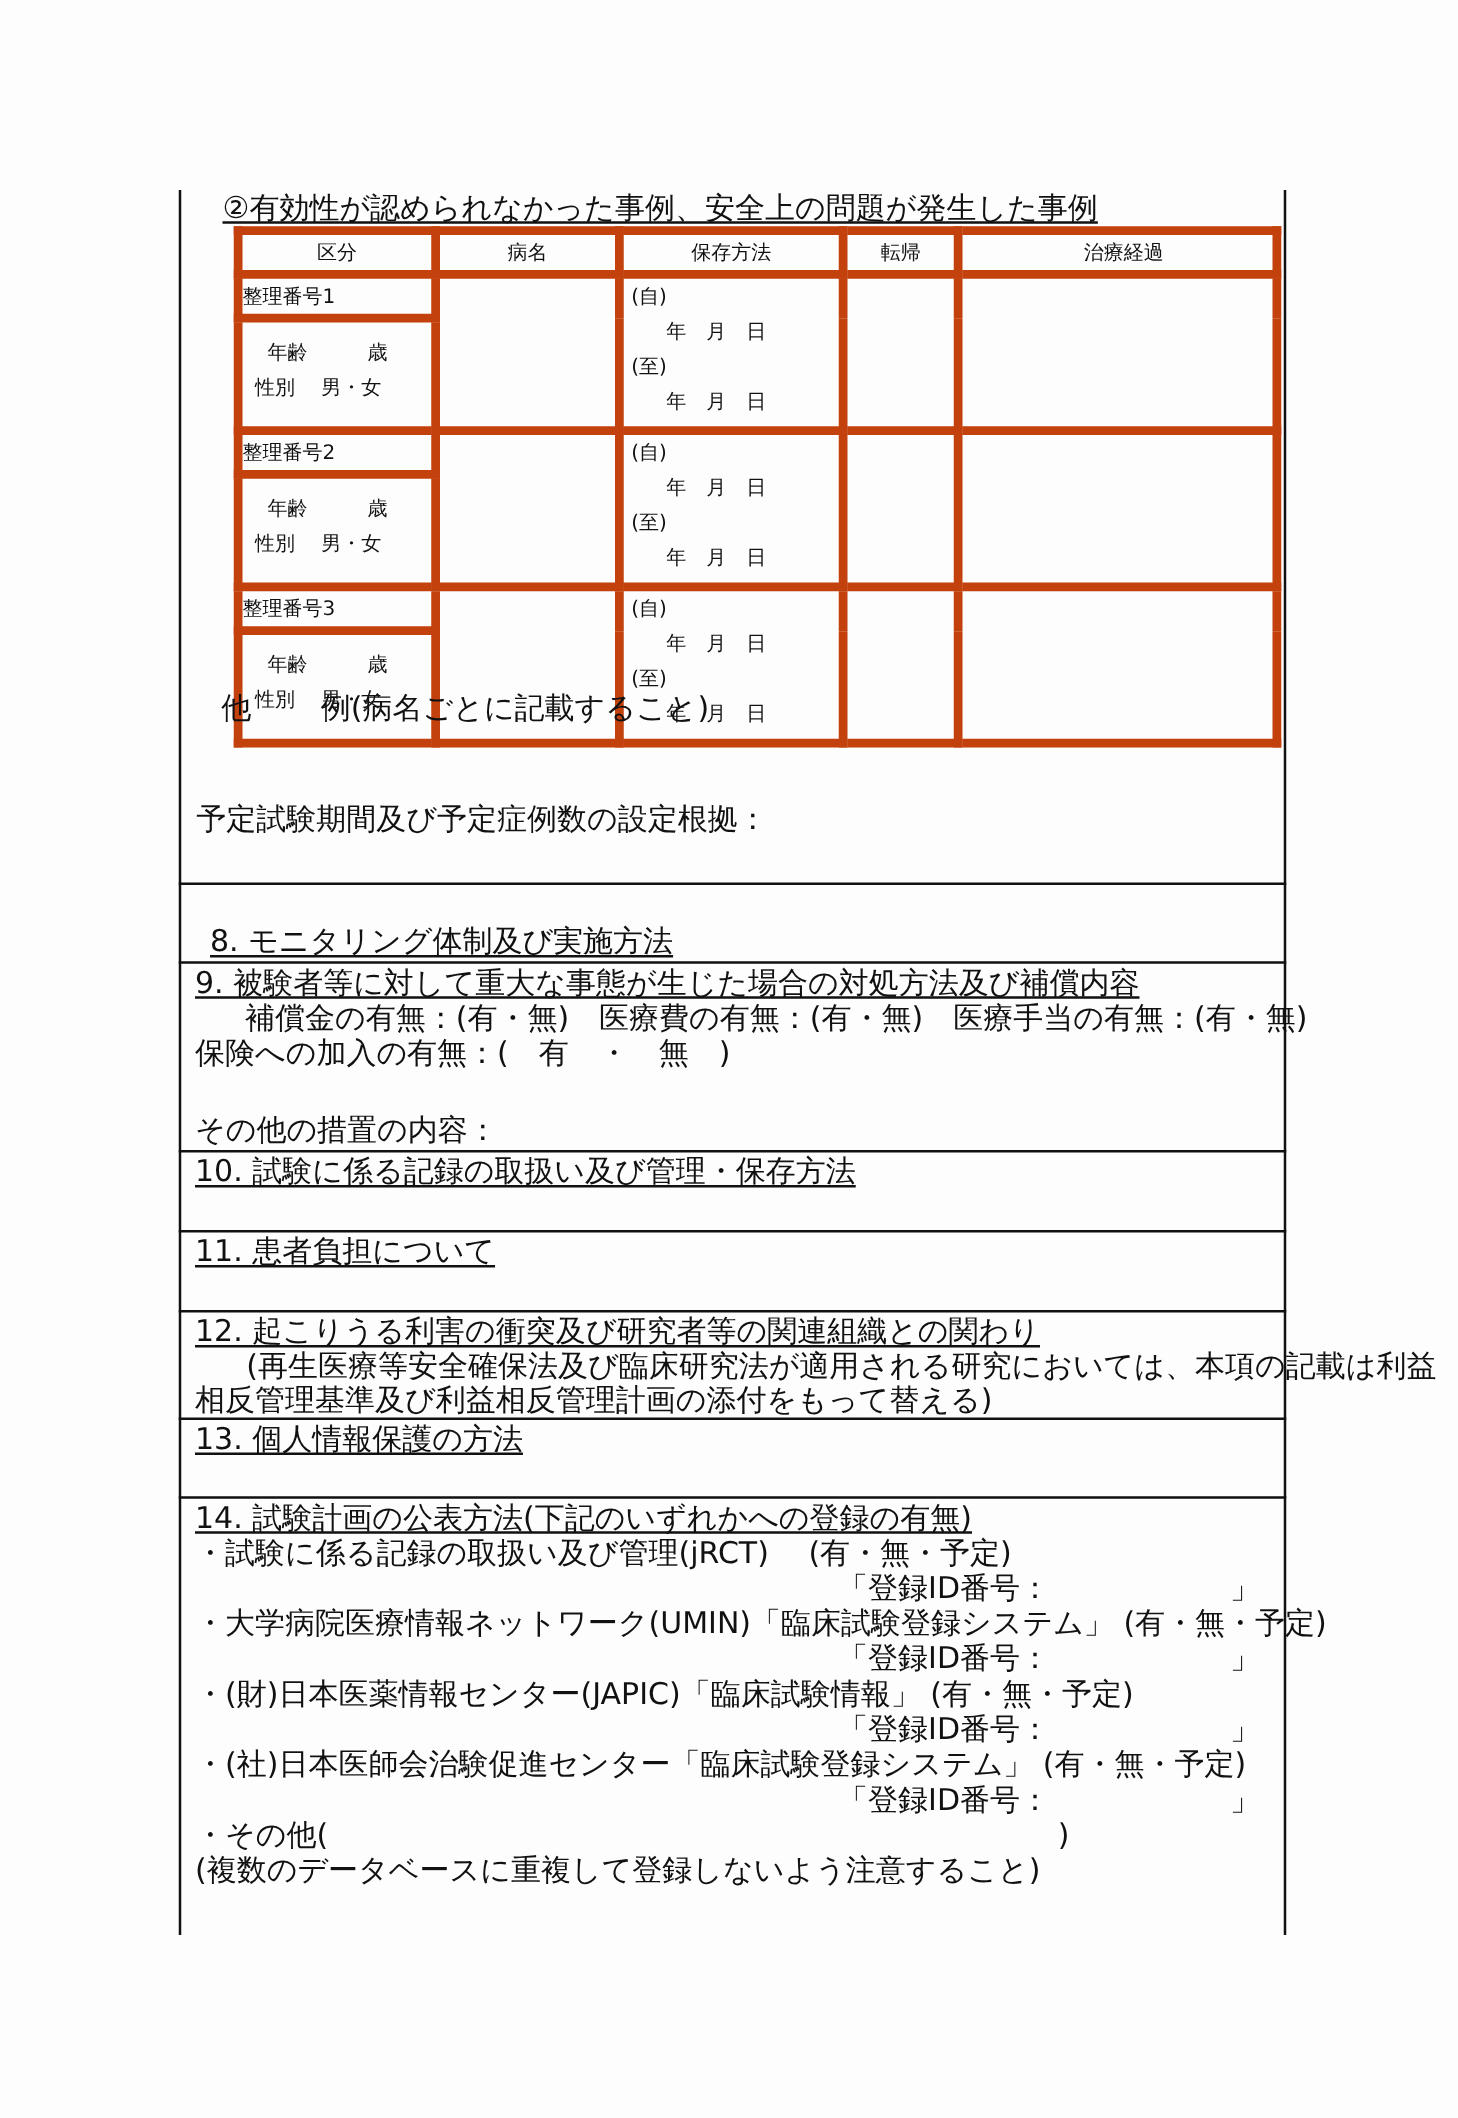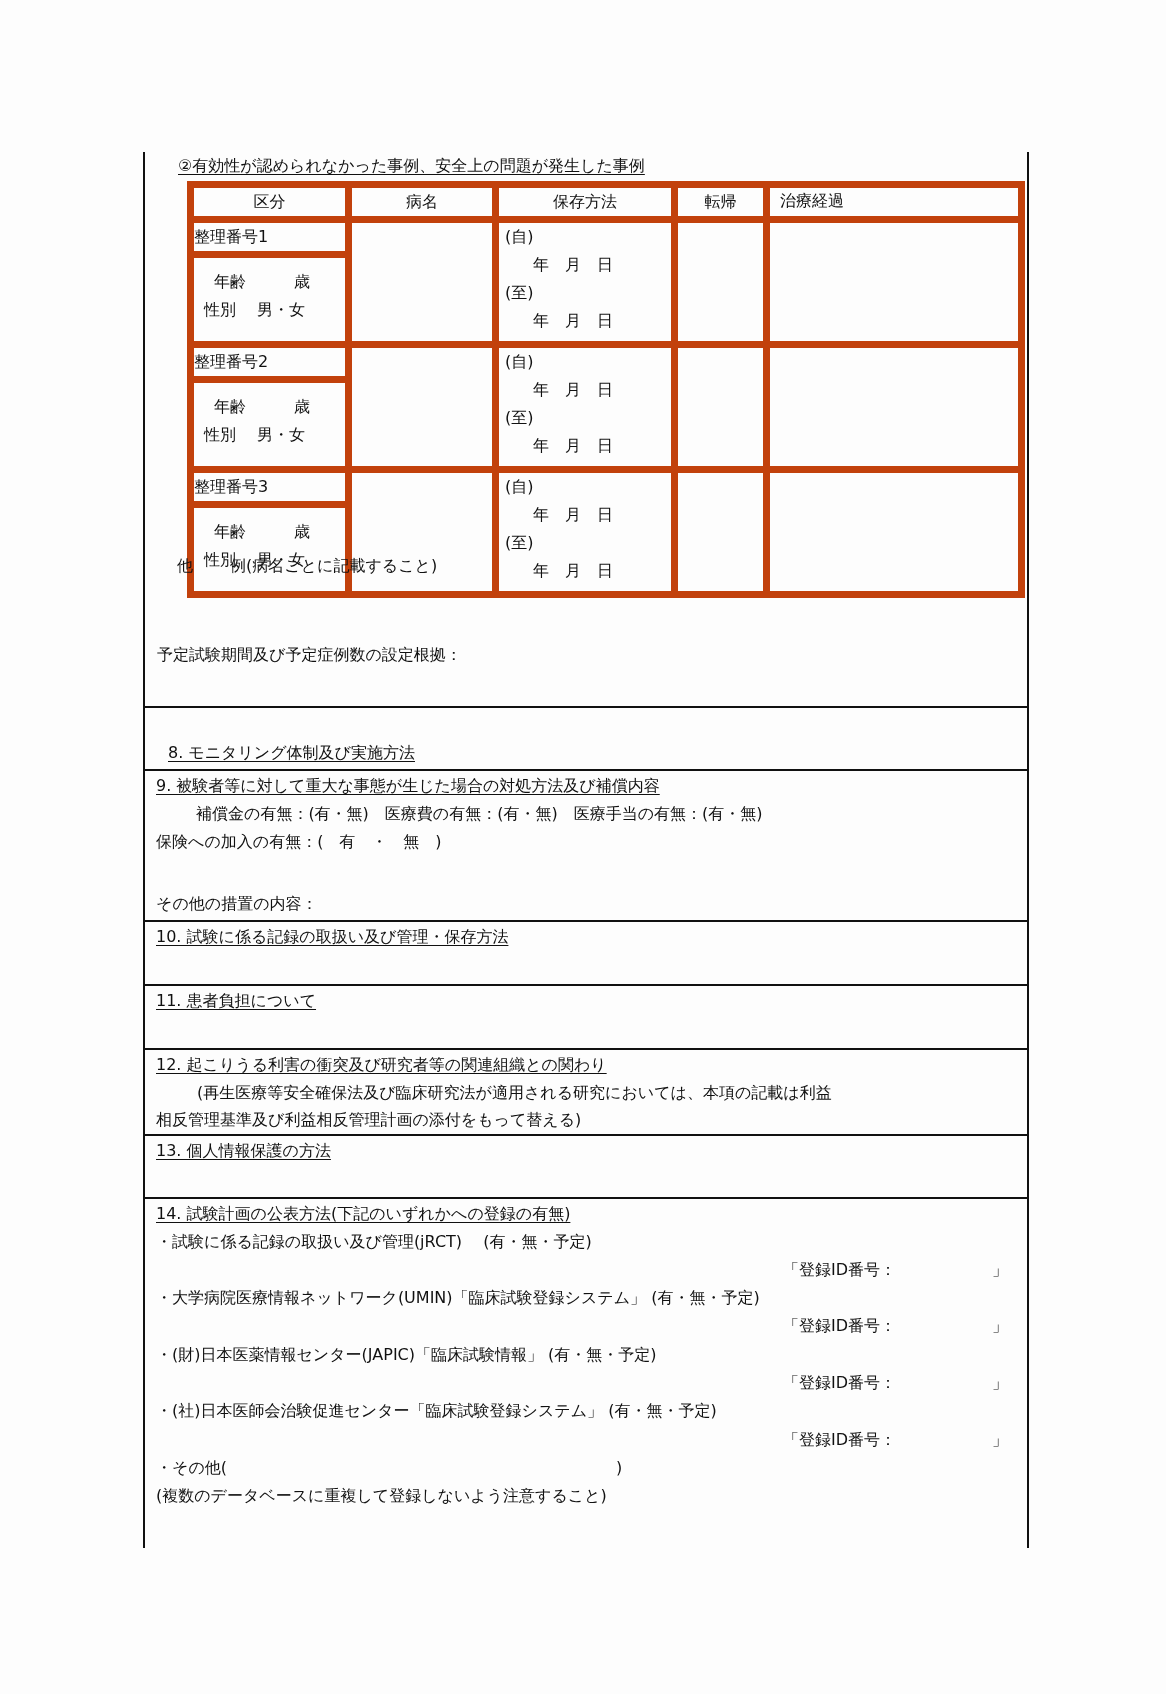--- a/index.html
+++ b/index.html
@@ -1,18 +1,18 @@
 <!DOCTYPE html>
 <html><head>
 <meta charset="utf-8">
 <style>
   html, body { margin:0; padding:0; background:#fdfdfd; }
   body { width:1166px; height:1694px; position:relative; overflow:hidden;
          font-family:"DejaVu Sans", "Liberation Sans", sans-serif; color:#111; }
-  .t { position:absolute; font-size:16px; line-height:28px; white-space:pre; }
+  .t { position:absolute; font-size:24px; line-height:28px; white-space:pre; }
   .u { text-decoration:underline; text-underline-offset:3px; }
   .vline { position:absolute; width:2px; background:#111; }
   .hline { position:absolute; height:2px; background:#111; }
   table.cases { position:absolute; left:187px; top:181px; border-collapse:collapse; }
   table.cases td, table.cases th { border:7px solid #c2410c; padding:0; font-weight:normal;
          font-size:16px; line-height:28px; vertical-align:top; }
   table.cases th { height:28px; text-align:center; }
   .c1 { width:151px; } .c2 { width:140px; } .c3 { width:172px; } .c4 { width:85px; } .c5 { width:238px; }
   .rownum { height:28px; }
   .agesex { height:83px; padding-left:10px !important; }
@@ -28,21 +28,21 @@
 
 <div class="t u" style="left:178px; top:152px;">②有効性が認められなかった事例、安全上の問題が発生した事例</div>
 
 <table class="cases">
   <tbody>
       <tr>
     <th class="c1">区分</th>
     <th class="c2">病名</th>
     <th class="c3">保存方法</th>
     <th class="c4">転帰</th>
-    <th class="c5" style="text-align:left; padding-left:10px;font-family:Liberation Mono, monospace;">治療経過</th>
+    <th class="c5" style="text-align:center; padding-left:10px;">治療経過</th>
   </tr>
 
   <tr>
     <td class="rownum">整理番号1</td>
     <td rowspan="2"></td>
     <td rowspan="2" class="period">
       <div>(自)</div>
       <div class="indent">年　月　日</div>
       <div>(至)</div>
       <div class="indent">年　月　日</div>

